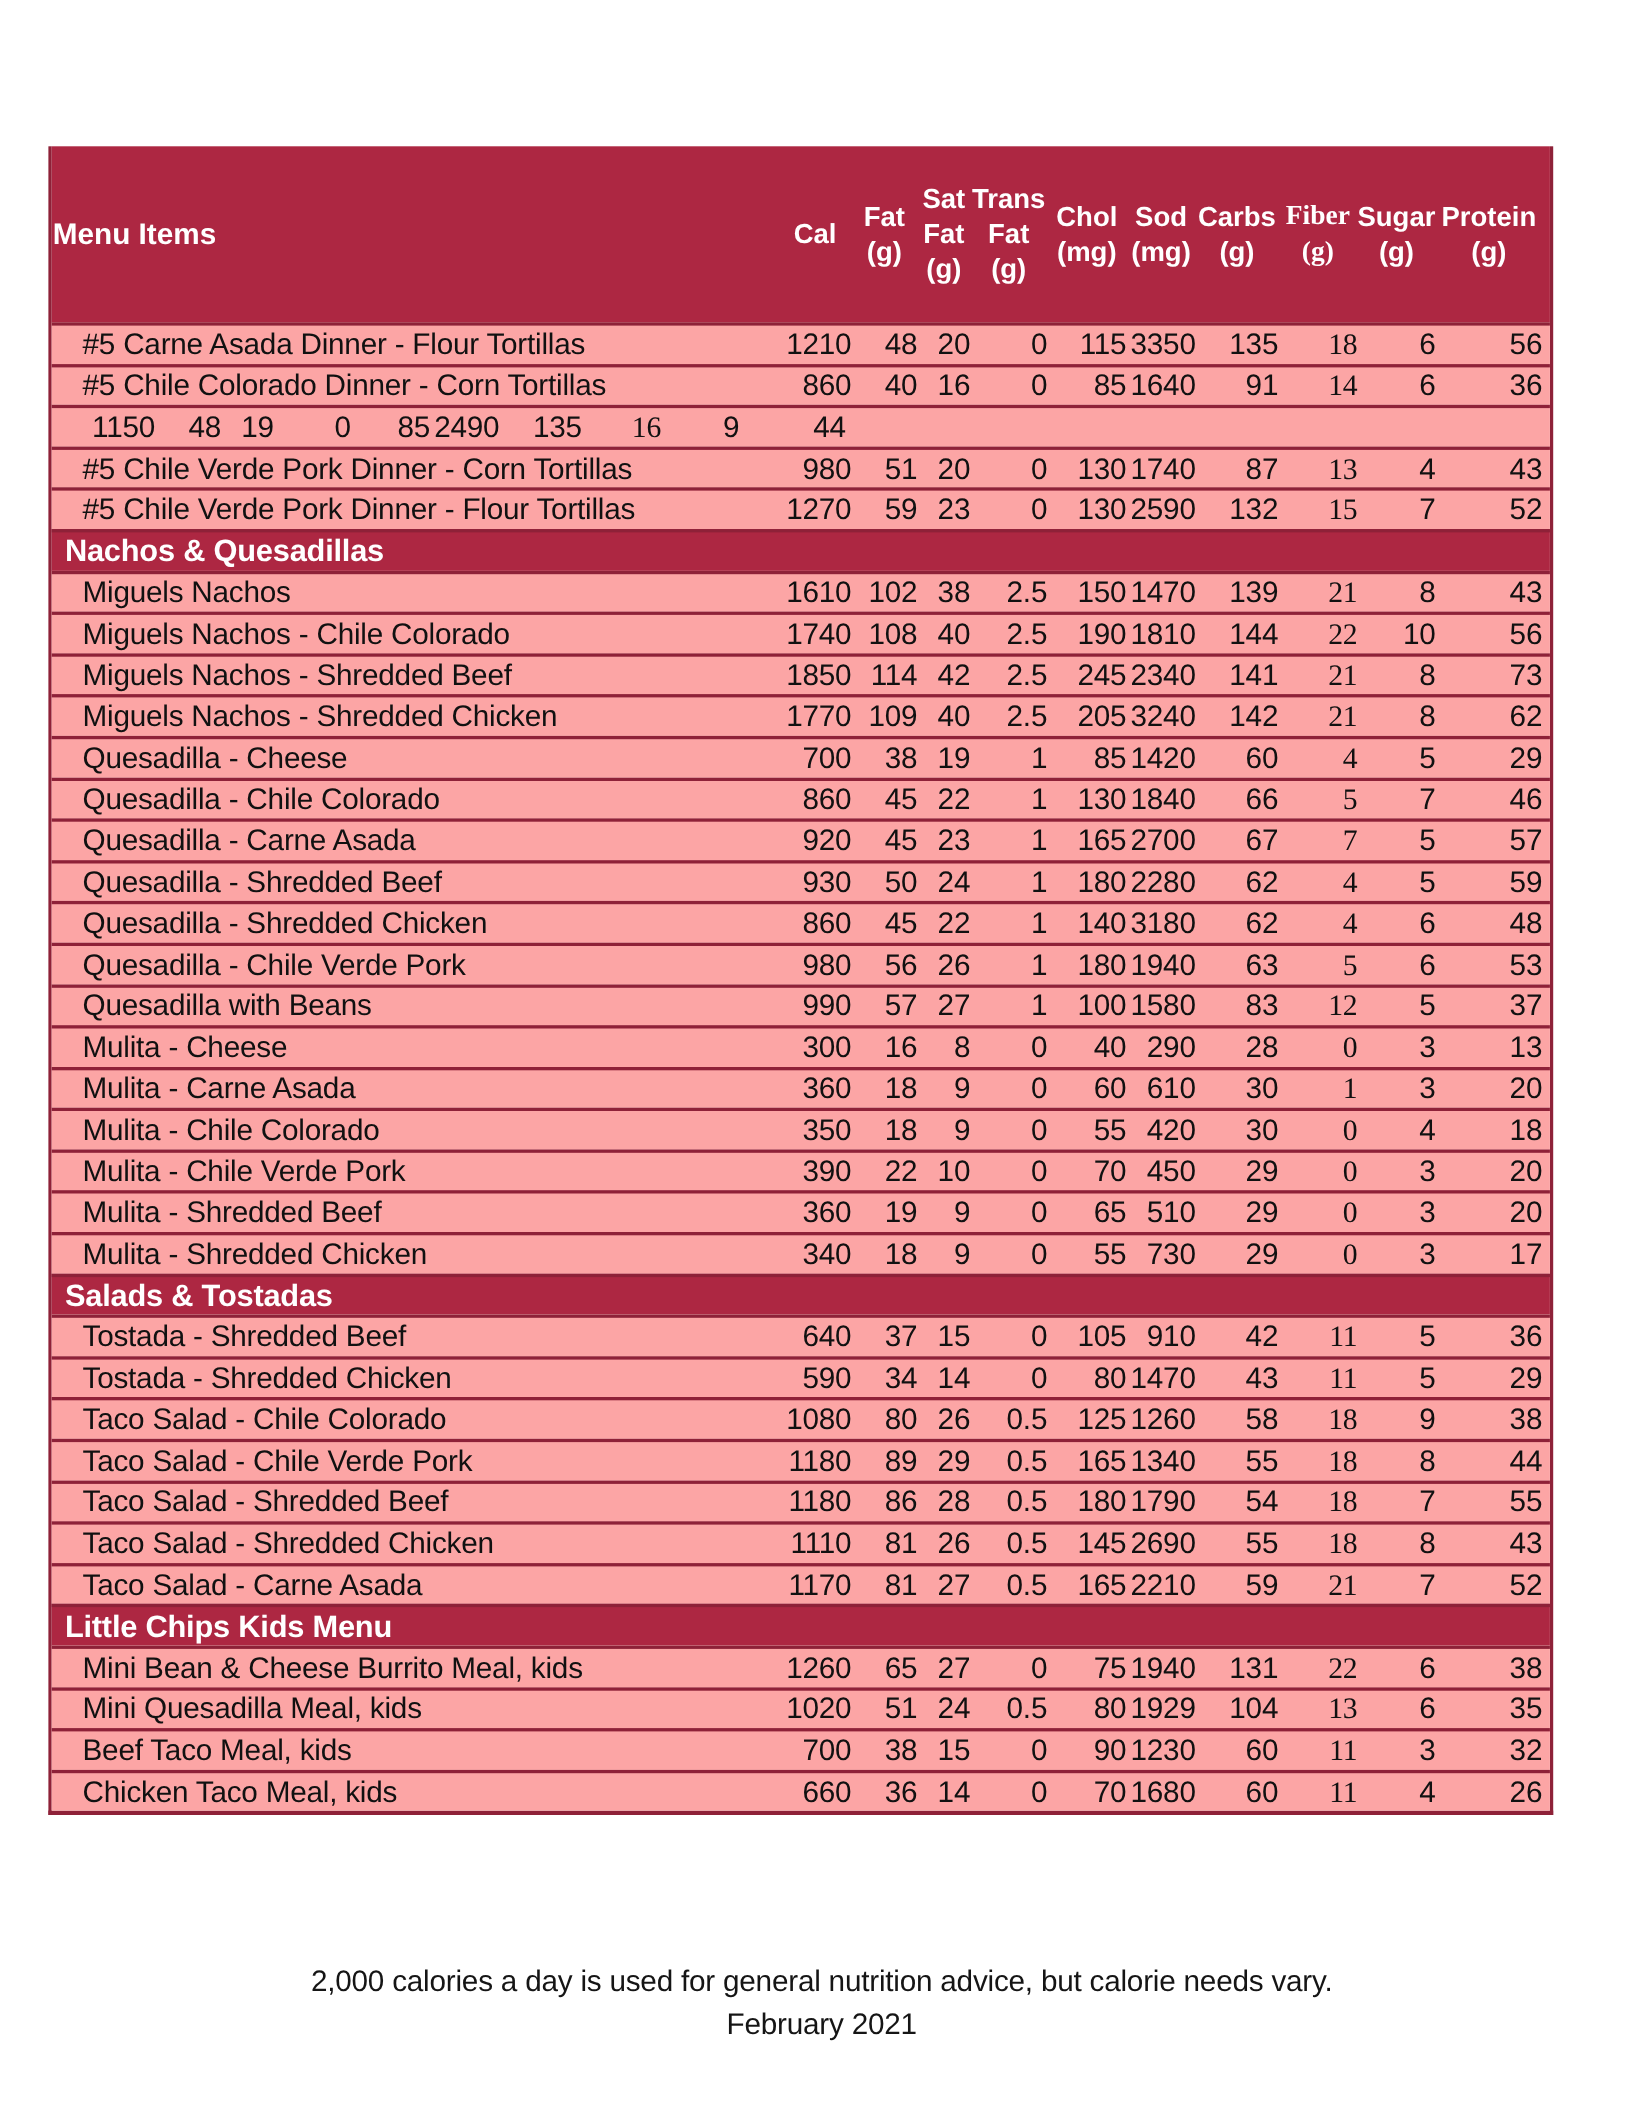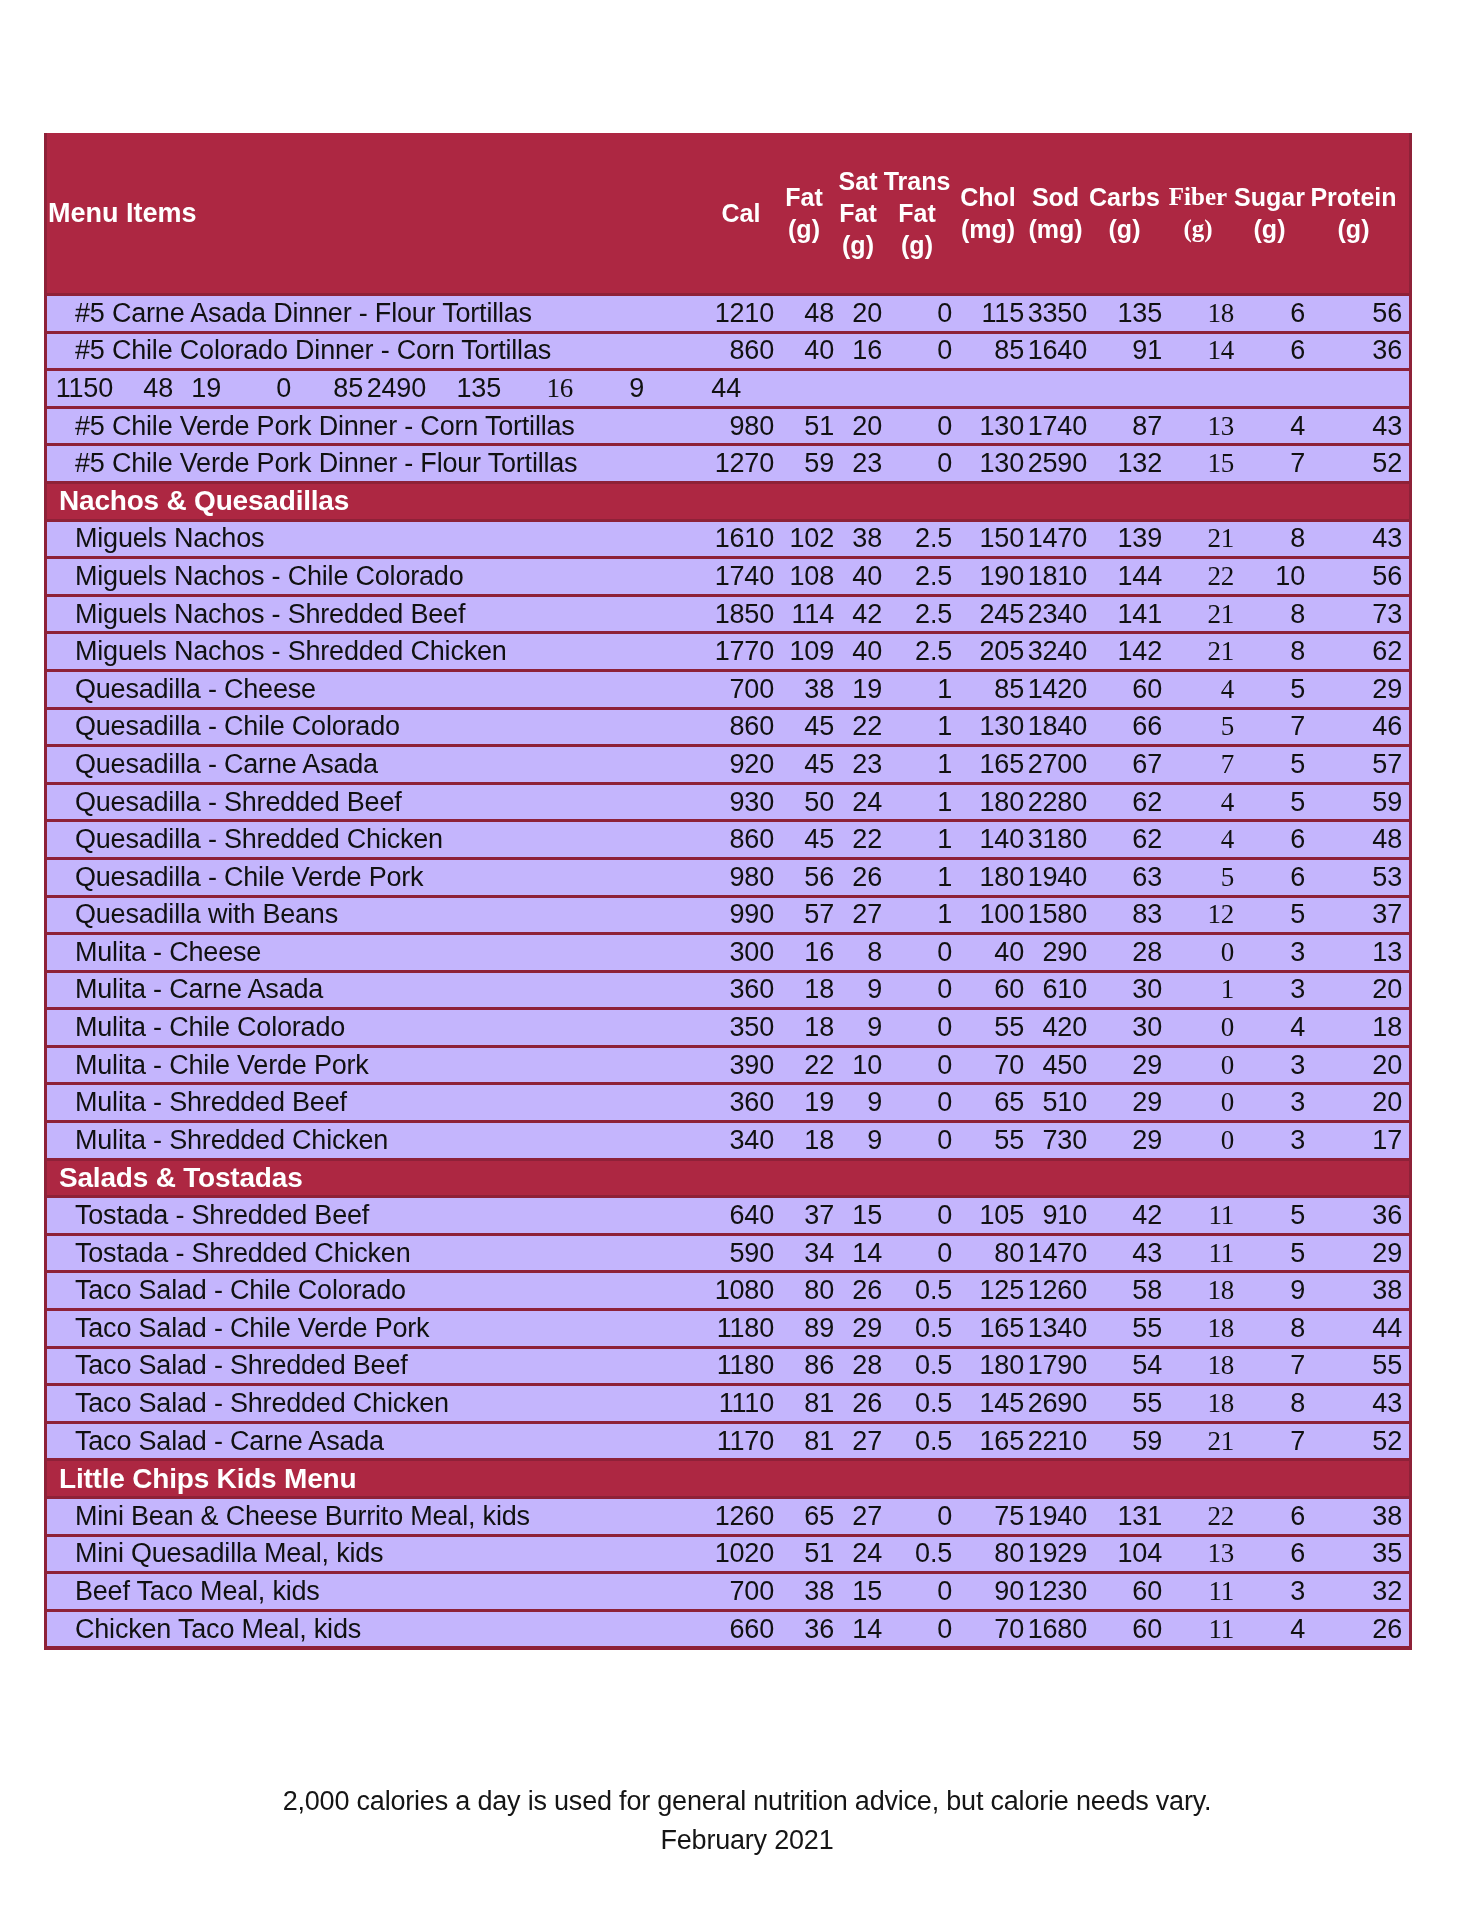--- a/index.html
+++ b/index.html
@@ -44,32 +44,32 @@
   
   .section-row{
     height:37.6px; border-top:3px solid var(--line);
     background:var(--red); color:#ffffff;
     display:flex; align-items:center;
     font-weight:bold; font-size:28px; padding-left:12px;
     letter-spacing:-0.2px;
   }
   .data-row{
     height:37.6px; border-top:3px solid var(--line);
-    background:#c4b5fd;
+    background:#fca5a5;
     display:flex; align-items:center;
     font-size:27px; letter-spacing:-0.2px;
     padding-right:7px;
   }
   .cell-name{
     flex:1; padding-left:28px; white-space:nowrap; overflow:hidden;
   }
   .vc{ text-align:right; white-space:nowrap; }
 
   
-  .c0{ width:66px; }
+  .c0{ width:66px;margin-left:28px; }
   .c1{ width:60px;align-items:center; }
   .c2{ width:48px; }
   .c3{ width:70px; }
   .c4{ width:72px; }
   .c5{ width:63px; }
   .c6{ width:75px; }
   .c7{ width:72px;font-family:Liberation Serif, serif; }
   .c8{ width:71px; }
   .c9{ width:97px; }
   .thead{ padding-right:7px; }

